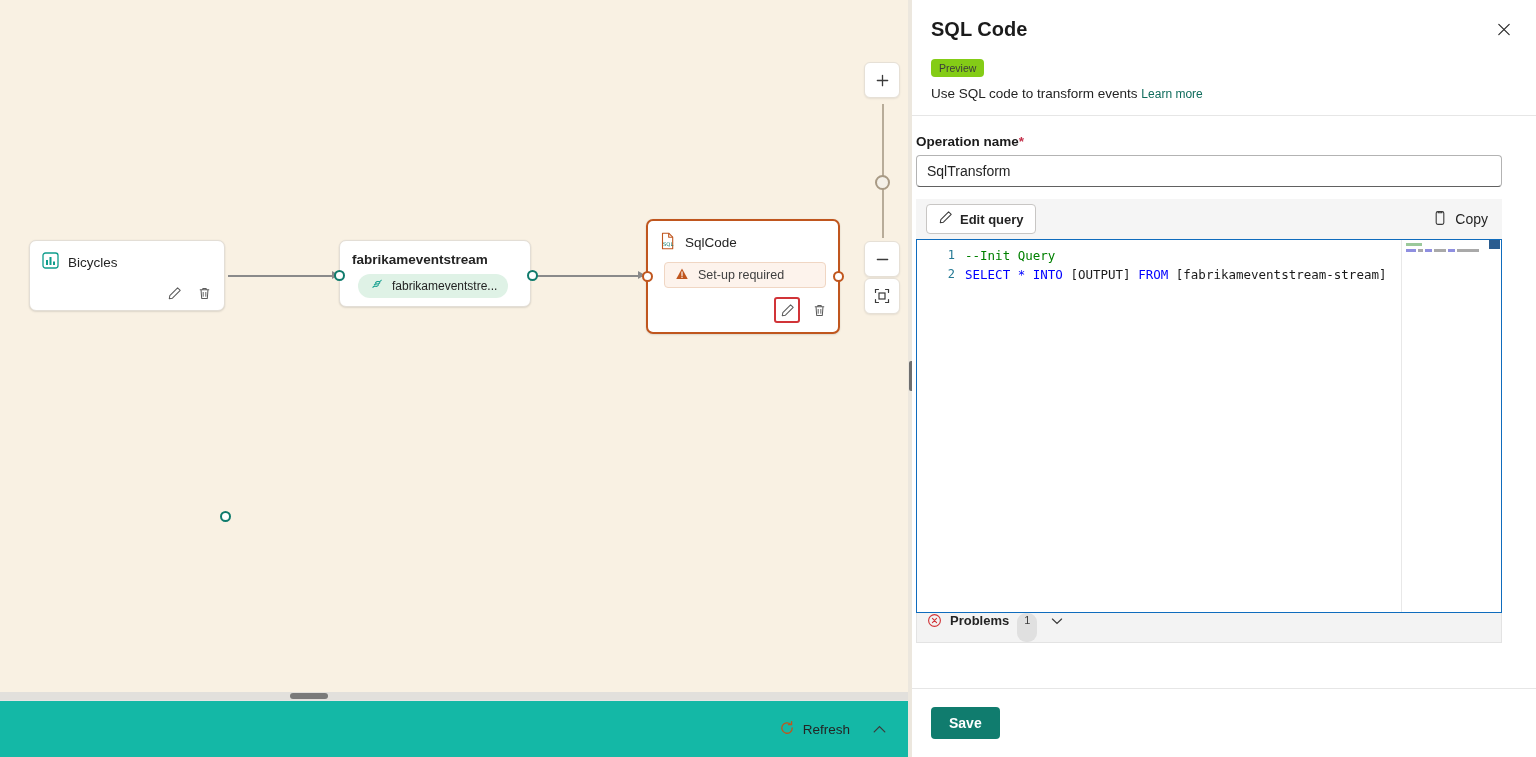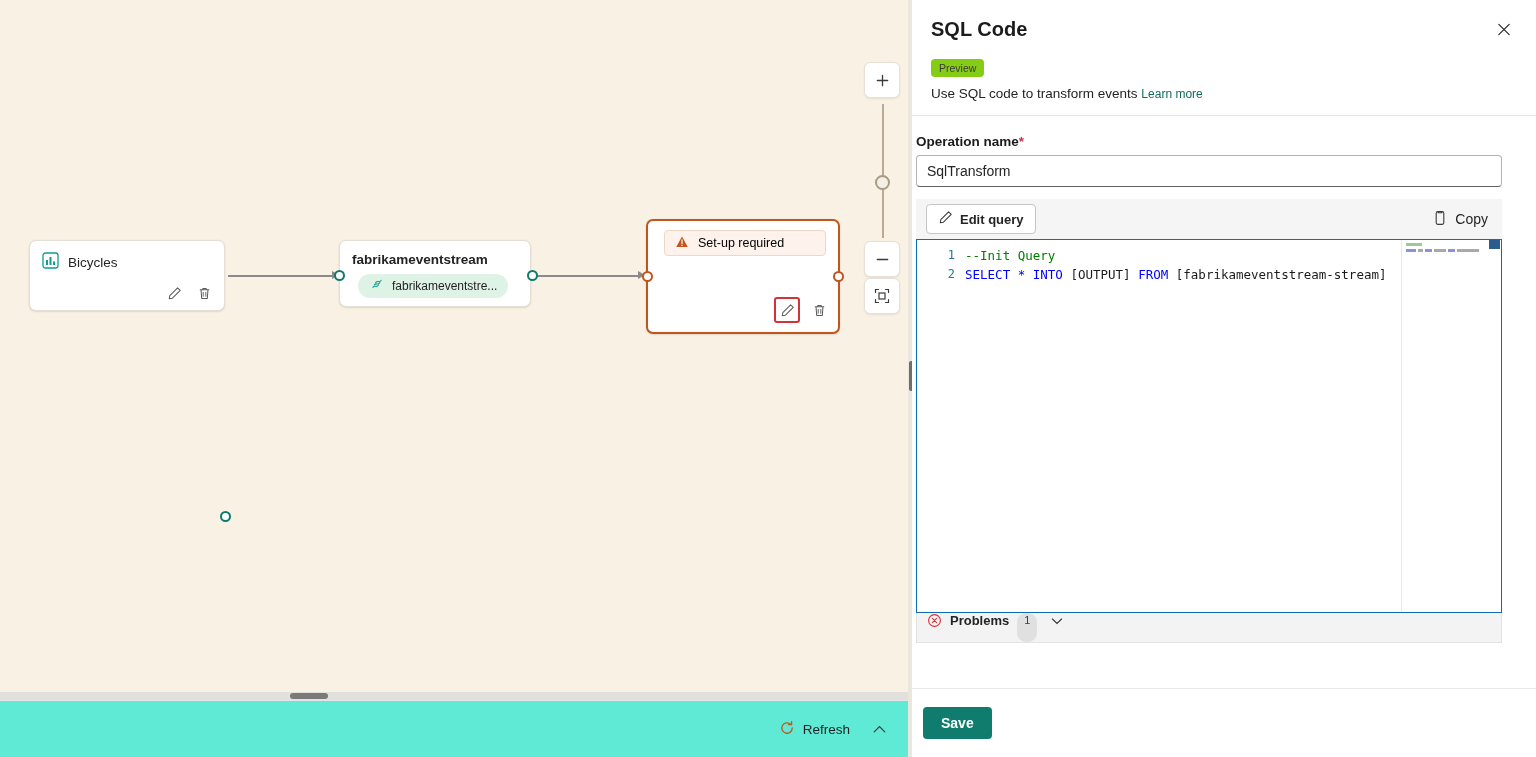--- a/index.html
+++ b/index.html
@@ -71,21 +71,21 @@
     border: 2px solid #c0561e; border-radius: 7px;
   }
   .warn-pill {
     margin: 9px 12px 0 16px;
     height: 26px;
     background: #fdf3ec;
     border: 1px solid #f0d6c3;
     border-radius: 4px;
     display: flex; align-items: center; gap: 9px;
     padding: 0 10px;
-    font-size: 12.5px; color: #000000;
+    font-size: 12.5px; color: #404040;
   }
 
   
   .dot {
     position: absolute; width: 11px; height: 11px;
     border: 2px solid #0f7b6c; border-radius: 50%;
     background: #ffffff;
   }
   .dot.orange { border-color: #c0561e; }
 
@@ -118,21 +118,21 @@
     position: absolute; left: 11px; top: 113px;
     width: 15px; height: 15px; border-radius: 50%;
     background: #f4f0e8; border: 2px solid #a89a85;
     cursor: pointer;
   }
 
   
   .bottom-bar {
     position: absolute; left: 0; top: 700px;
     width: 912px; height: 57px;
-    background: #5eead4;
+    background: #14b8a6;
     border-top: 1px solid #e5e5e5;
     display: flex; align-items: center; justify-content: flex-end;
     gap: 18px; padding-right: 22px;
   }
   .refresh {
     display: flex; align-items: center; gap: 8px;
     font-size: 13.5px; color: #242424; cursor: pointer;
   }
   .hscroll {
     position: absolute; left: 0; top: 692px; width: 912px; height: 8px;
@@ -268,21 +268,21 @@
     border-radius: 9px; font-size: 11px;
     padding: 1px 7px;
   }
 
   .panel-footer {
     position: absolute; left: 0; top: 688px;
     width: 624px; height: 69px;
     background: #ffffff;
     border-top: 1px solid #e6e6e6;
     display: flex; align-items: center;
-    padding-left: 11px;
+    padding-left: 19px;
   }
   .save-btn {
     background: #107c6e; color: #ffffff;
     border: none; border-radius: 4px;
     height: 32px; padding: 0 18px;
     font-size: 14px; font-weight: bold; cursor: pointer;
     font-family: "Liberation Sans", sans-serif;
   }
 </style>
 </head>
@@ -334,20 +334,30 @@
               <path d="M3 11c2.5-3 3.5 1 6-2.5M4.5 8.5C7 5.5 8 9.5 10.5 6M6 6C8.5 3 9.5 7 12 3.5" fill="none" stroke="#0f9d8c" stroke-width="1.1" stroke-linecap="round"></path>
             </svg>
           </span>
           <span>fabrikameventstre...</span>
         </div>
         <div class="dot" style="left:-6px; top:29px;"></div>
         <div class="dot" style="left:187px; top:29px;"></div>
       </div>
 
       <div class="node" id="node-sql">
+        <div class="node-title" style="padding-left:11px;">
+          <span>
+            <svg width="17" height="18" viewBox="0 0 17 18">
+              <path d="M3.5 1.2h6.2l4 4v11.6H3.5z" fill="#ffffff" stroke="#c0561e" stroke-width="1.1" stroke-linejoin="round"></path>
+              <path d="M9.7 1.2v4h4" fill="none" stroke="#c0561e" stroke-width="1.1" stroke-linejoin="round"></path>
+              <text x="4" y="14.2" font-family="DejaVu Sans" font-size="5.2" fill="#0f7b6c">SQL</text>
+            </svg>
+          </span>
+          <span>SqlCode</span>
+        </div>
         <div class="warn-pill">
           <span>
             <svg width="14" height="14" viewBox="0 0 16 16">
               <path d="M8 1.6l6.6 12.1H1.4z" fill="#c0561e"></path>
               <path d="M8 5.6v4" stroke="#ffffff" stroke-width="1.3" stroke-linecap="round"></path>
               <circle cx="8" cy="11.7" r=".85" fill="#ffffff"></circle>
             </svg>
           </span>
           <span>Set-up required</span>
         </div>

